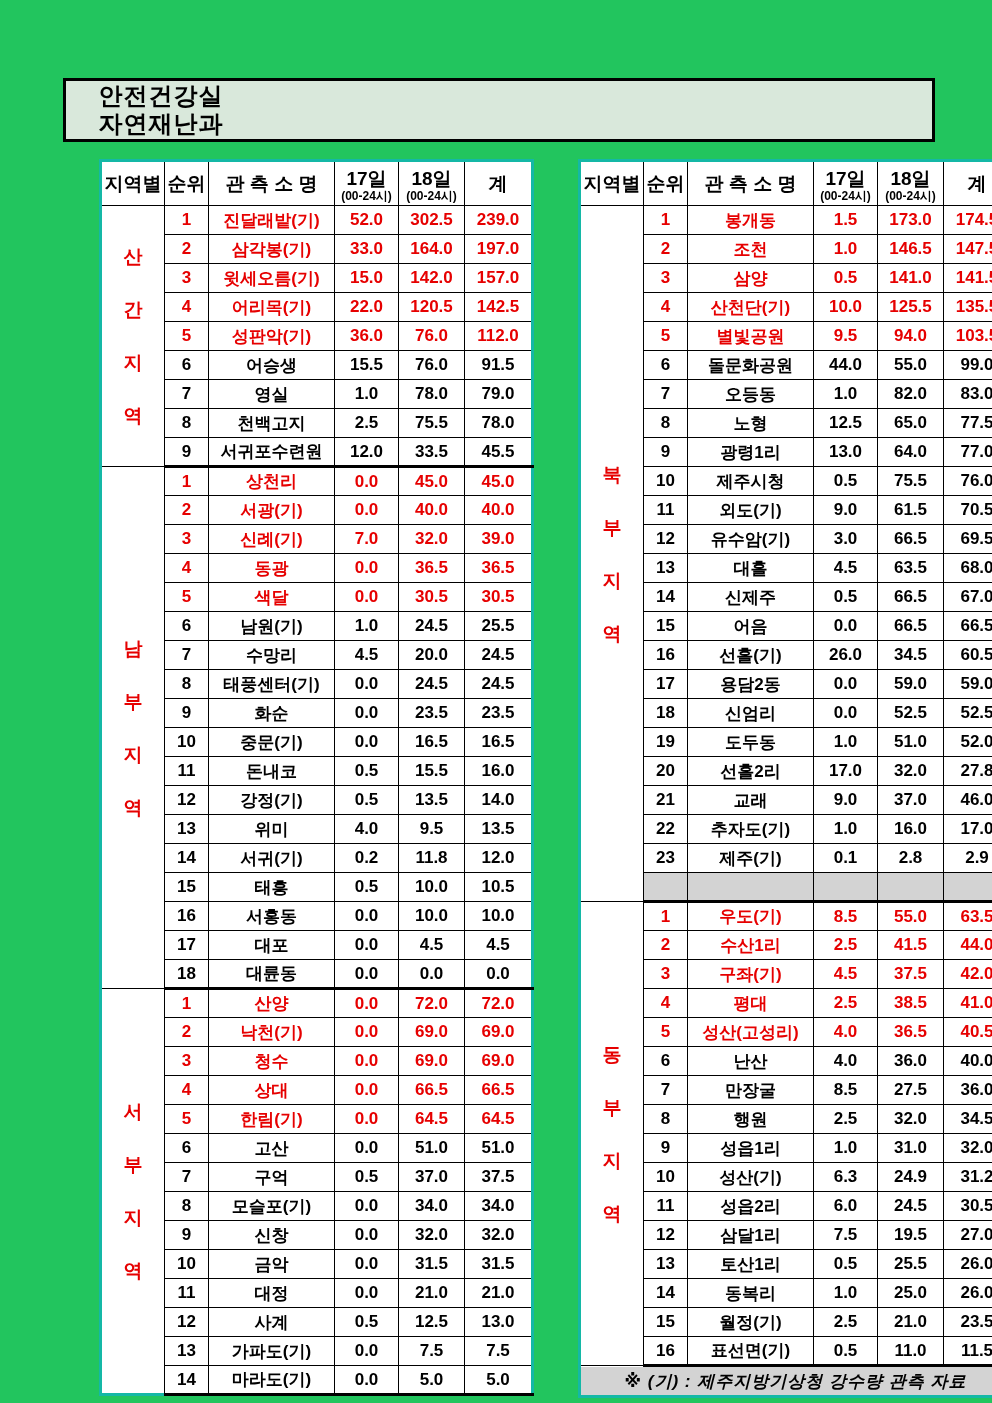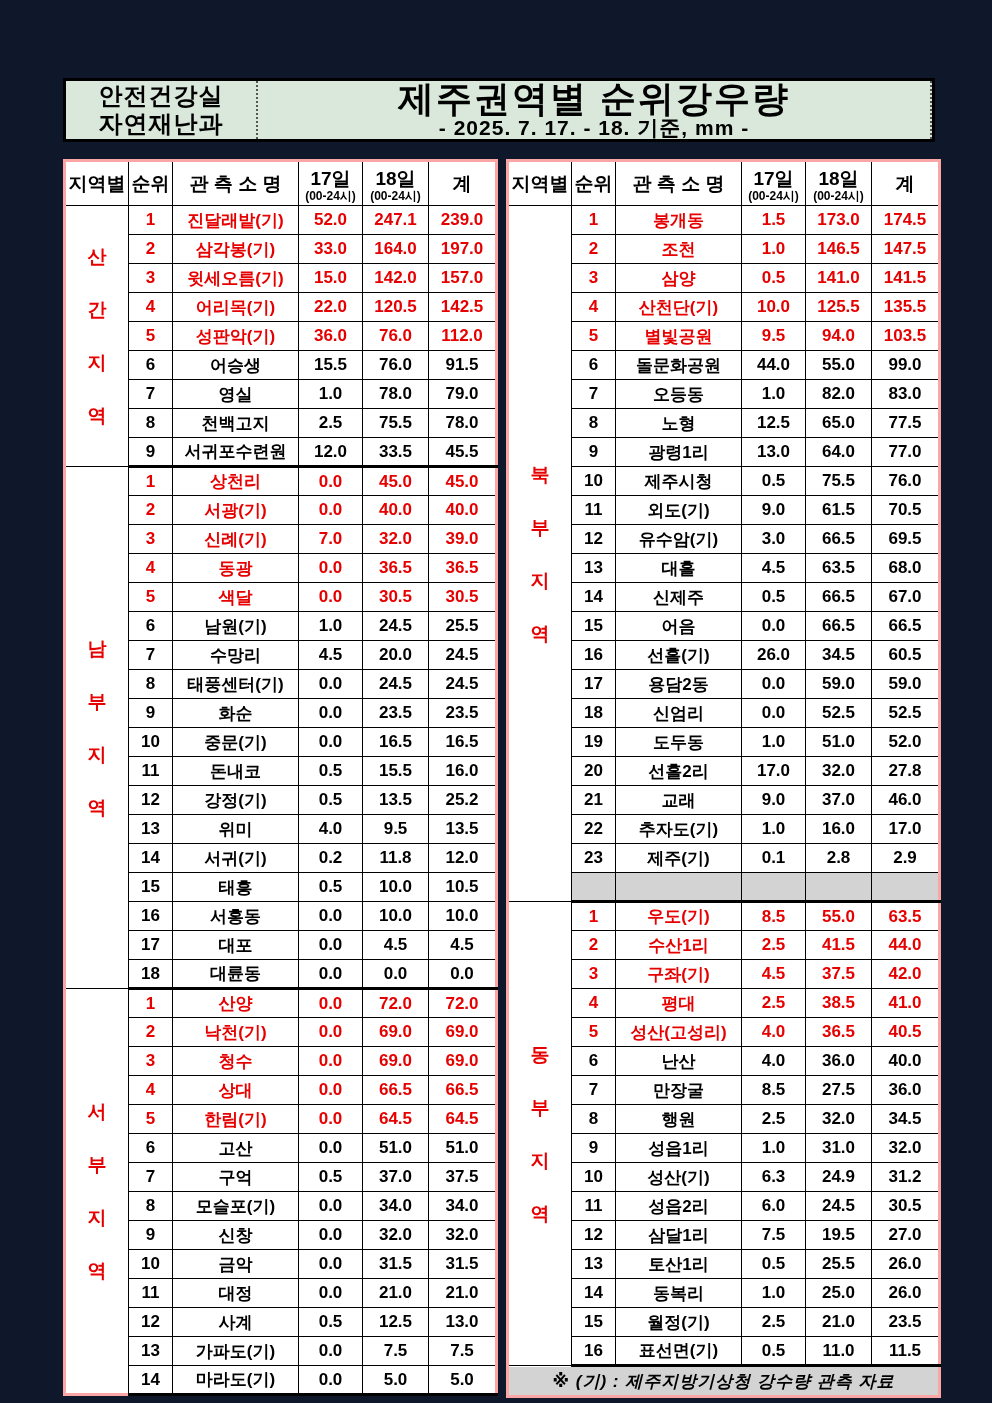--- a/index.html
+++ b/index.html
@@ -3,21 +3,21 @@
 <meta charset="utf-8">
 <style>
   * { box-sizing: border-box; margin: 0; padding: 0; }
   html, body { background: #ffffff; }
   body {
     width: 992px; height: 1403px;
     font-family: "Liberation Sans", "DejaVu Sans", sans-serif;
     font-weight: bold; color: #000;
     position: relative;
   }
-  .page { position: absolute; inset: 0; background: #0f172a; }
+  .page { position: absolute; inset: 0; background: #22c55e; }
 
   
   .header-box {
     position: absolute; left: 63px; top: 78px; width: 872px; height: 64px;
     border: 3px solid #000;
     background: var(--header-bg, #d9e8db);
     display: flex; align-items: stretch;
   }
   .hdr-left, .hdr-right {
     display: flex; flex-direction: column; justify-content: center; align-items: center;
@@ -35,21 +35,22 @@
   .subtitle { font-size: 21px; line-height: 22px; letter-spacing: 1px; }
 
   
   .tables {
     position: absolute; left: 63px; top: 159px; width: 872px;
     display: flex; gap: 8px; align-items: flex-start;
   }
   table.rain-table {
     border-collapse: collapse; table-layout: fixed;
     width: 432px; background: #fff;
-    border: 3px solid #fca5a5;
+    border: 3px solid #14b8a6;
+    margin-left: 36px;
   }
   .rain-table th, .rain-table td {
     border: 1px solid #000;
     text-align: center; vertical-align: middle;
     font-weight: bold; white-space: nowrap; overflow: hidden;
     padding: 0;
   }
   .rain-table th { height: 45px; font-size: 19px; }
   .rain-table th .sub { display: block; font-size: 12px; line-height: 12px; margin-top: -2px; }
   .rain-table td { height: 29px; font-size: 17px; }
@@ -69,24 +70,20 @@
 </style>
 </head>
 <body>
 
 <div class="page">
 
   <div class="header-box">
     <div class="hdr-left">
       <div>안전건강실</div>
       <div>자연재난과</div>
-    </div>
-    <div class="hdr-center">
-      <div class="title">제주권역별 순위강우량</div>
-      <div class="subtitle">- 2025. 7. 17. - 18. 기준, mm -</div>
     </div>
   </div>
 
   <div class="tables">
     <table class="rain-table" id="table-left">
         <colgroup>
           <col style="width:64px">
           <col style="width:44px">
           <col style="width:126px">
           <col style="width:64px">
@@ -107,21 +104,21 @@
               <div class="region-stack">
                 <div>산</div>
                 <div>간</div>
                 <div>지</div>
                 <div>역</div>
               </div>
             </td>
             <td>1</td>
             <td class="station">진달래밭(기)</td>
             <td>52.0</td>
-            <td>247.1</td>
+            <td>302.5</td>
             <td>239.0</td>
           </tr>
           <tr class="data-row hl">
             <td>2</td>
             <td class="station">삼각봉(기)</td>
             <td>33.0</td>
             <td>164.0</td>
             <td>197.0</td>
           </tr>
           <tr class="data-row hl">
@@ -256,21 +253,21 @@
             <td class="station">돈내코</td>
             <td>0.5</td>
             <td>15.5</td>
             <td>16.0</td>
           </tr>
           <tr class="data-row">
             <td>12</td>
             <td class="station">강정(기)</td>
             <td>0.5</td>
             <td>13.5</td>
-            <td>25.2</td>
+            <td>14.0</td>
           </tr>
           <tr class="data-row">
             <td>13</td>
             <td class="station">위미</td>
             <td>4.0</td>
             <td>9.5</td>
             <td>13.5</td>
           </tr>
           <tr class="data-row">
             <td>14</td>

